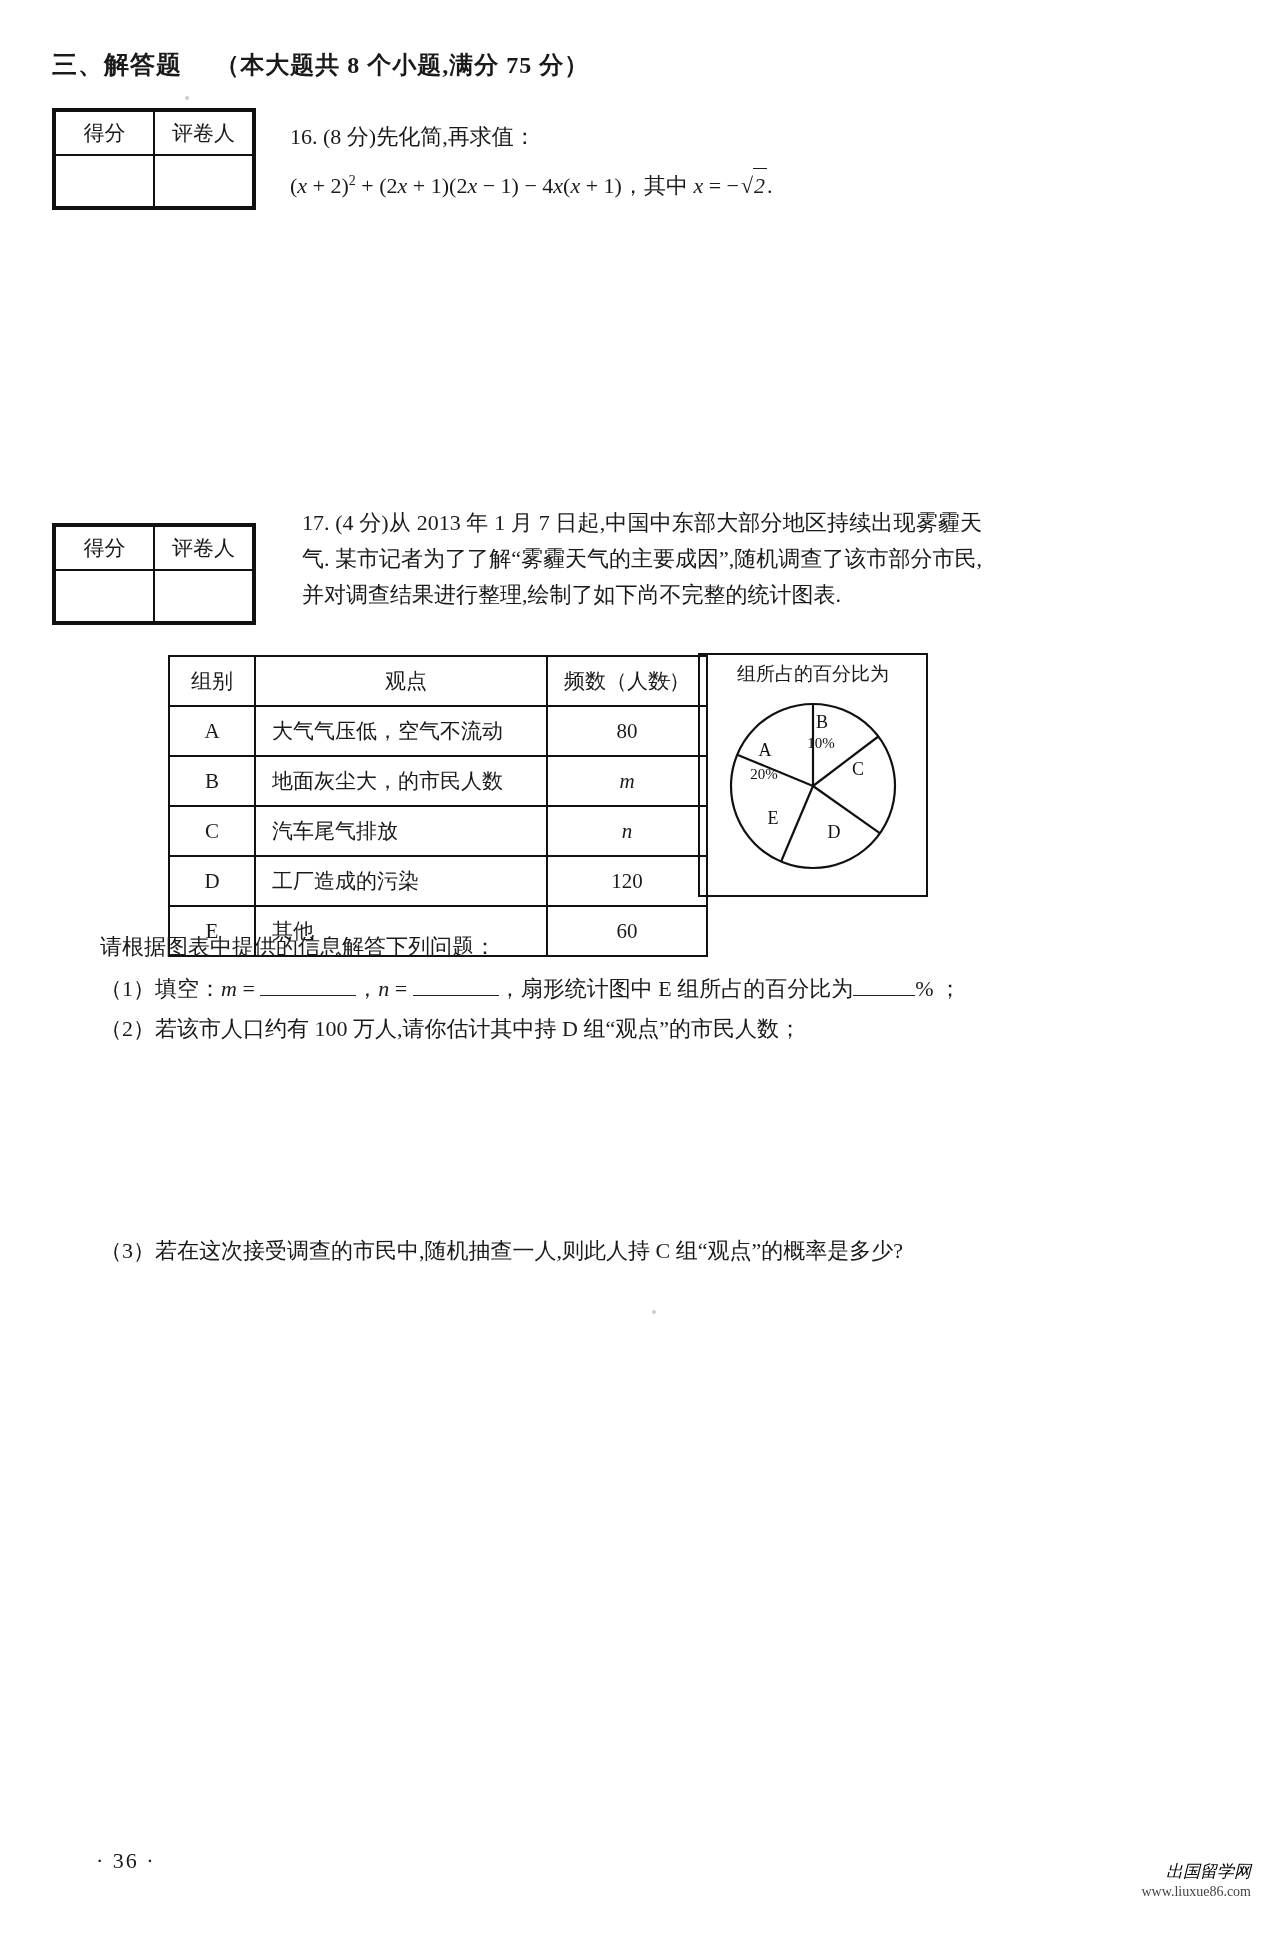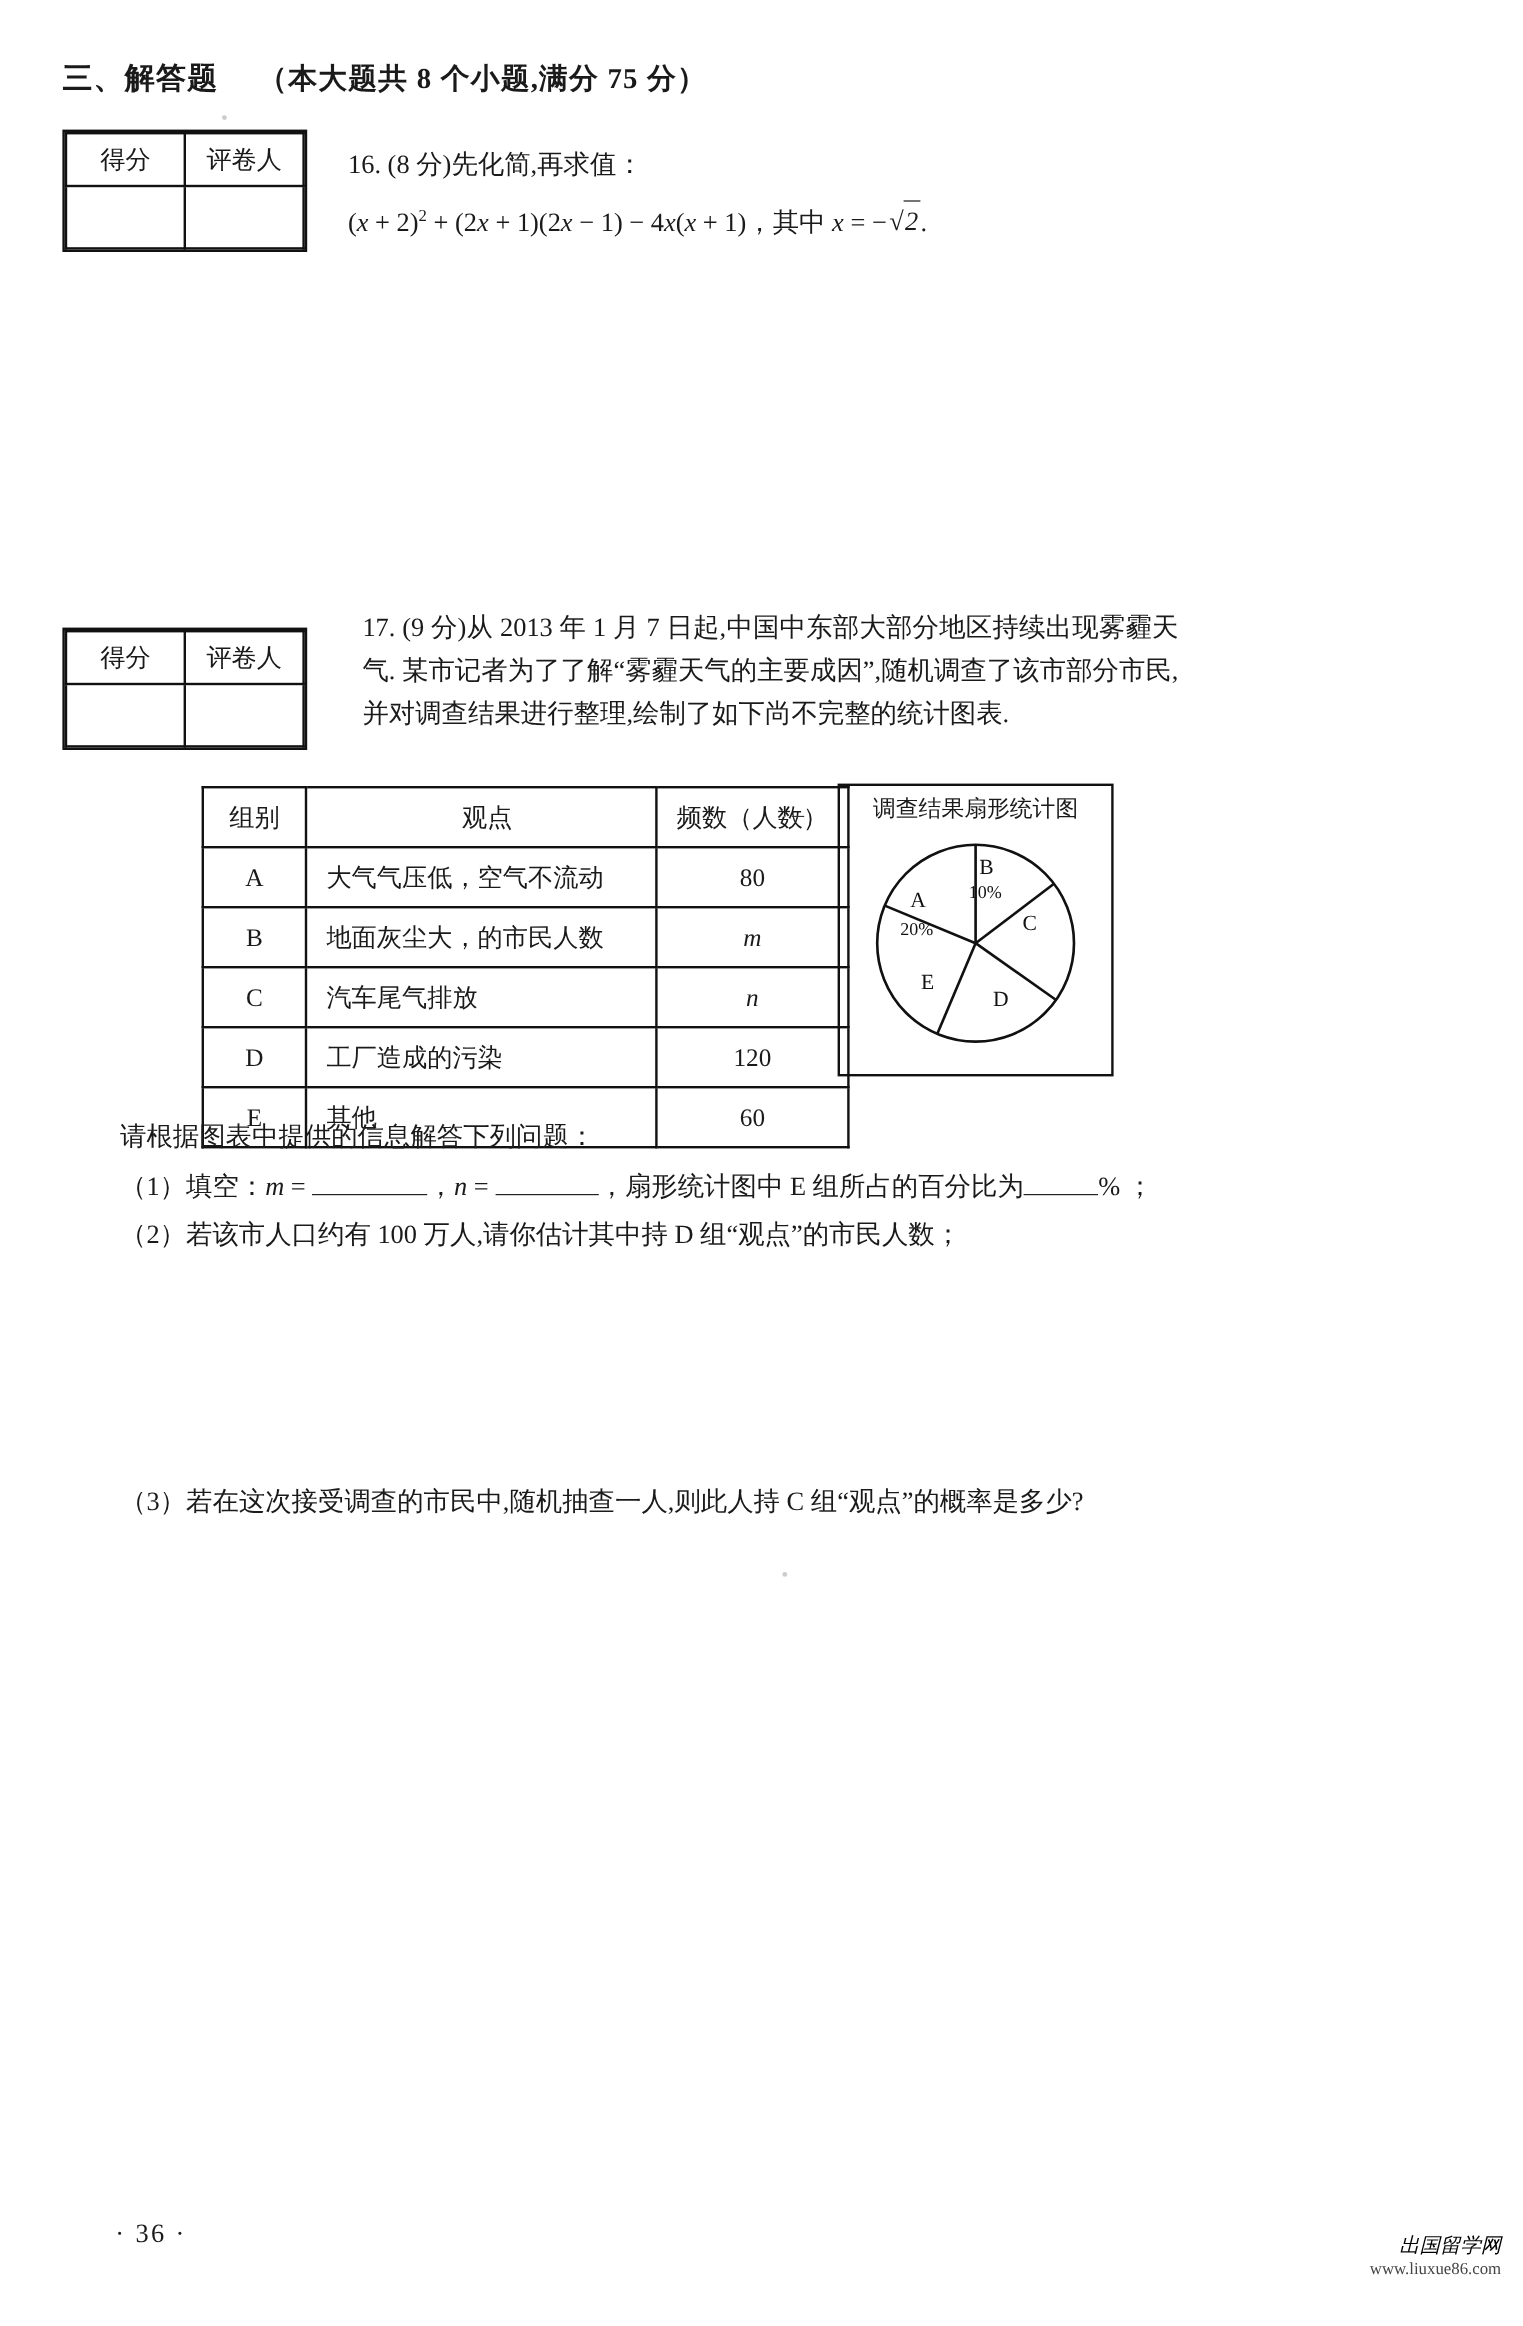--- a/index.html
+++ b/index.html
@@ -249,21 +249,21 @@
       </tr>
       <tr>
         <td class="blank"></td>
         <td class="blank"></td>
       </tr>
     </tbody>
       </table>
   </div>
 
   <div class="qblock" id="q17">
-    <div class="para">17. (9 分)从 2013 年 1 月 7 日起,中国中东部大部分地区持续出现雾霾天气. 某市记者为了了解“雾霾天气的主要成因”,随机调查了该市部分市民,并对调查结果进行整理,绘制了如下尚不完整的统计图表.</div>
+    <div class="para">17. (4 分)从 2013 年 1 月 7 日起,中国中东部大部分地区持续出现雾霾天气. 某市记者为了了解“雾霾天气的主要成因”,随机调查了该市部分市民,并对调查结果进行整理,绘制了如下尚不完整的统计图表.</div>
   </div>
 
   <table class="data-table">
     <thead>
       <tr>
         <th class="col-group">组别</th>
         <th class="col-view" style="text-align:center;">观点</th>
         <th class="col-freq">频数（人数）</th>
       </tr>
     </thead>
@@ -292,21 +292,21 @@
         <td class="col-group">E</td>
         <td class="col-view">其他</td>
         <td class="col-freq">60</td>
       </tr>
     </tbody>
   </table>
 
   <div class="tick-mark">¯</div>
 
   <div class="pie-box">
-    <div class="pie-title">调查结果扇形统计图</div>
+    <div class="pie-title">组所占的百分比为</div>
     <svg class="pie-svg" width="186" height="186" viewBox="0 0 186 186">
 
       <circle cx="93" cy="93" r="82" fill="#ffffff" stroke="#111" stroke-width="2.2"></circle>
 
       <line x1="93" y1="93" x2="93" y2="11" stroke="#111" stroke-width="2.2"></line>
       <line x1="93" y1="93" x2="158.3" y2="43.5" stroke="#111" stroke-width="2.2"></line>
       <line x1="93" y1="93" x2="160.1" y2="140.3" stroke="#111" stroke-width="2.2"></line>
       <line x1="93" y1="93" x2="61.1" y2="168.5" stroke="#111" stroke-width="2.2"></line>
       <line x1="93" y1="93" x2="17.8" y2="61.9" stroke="#111" stroke-width="2.2"></line>
 

